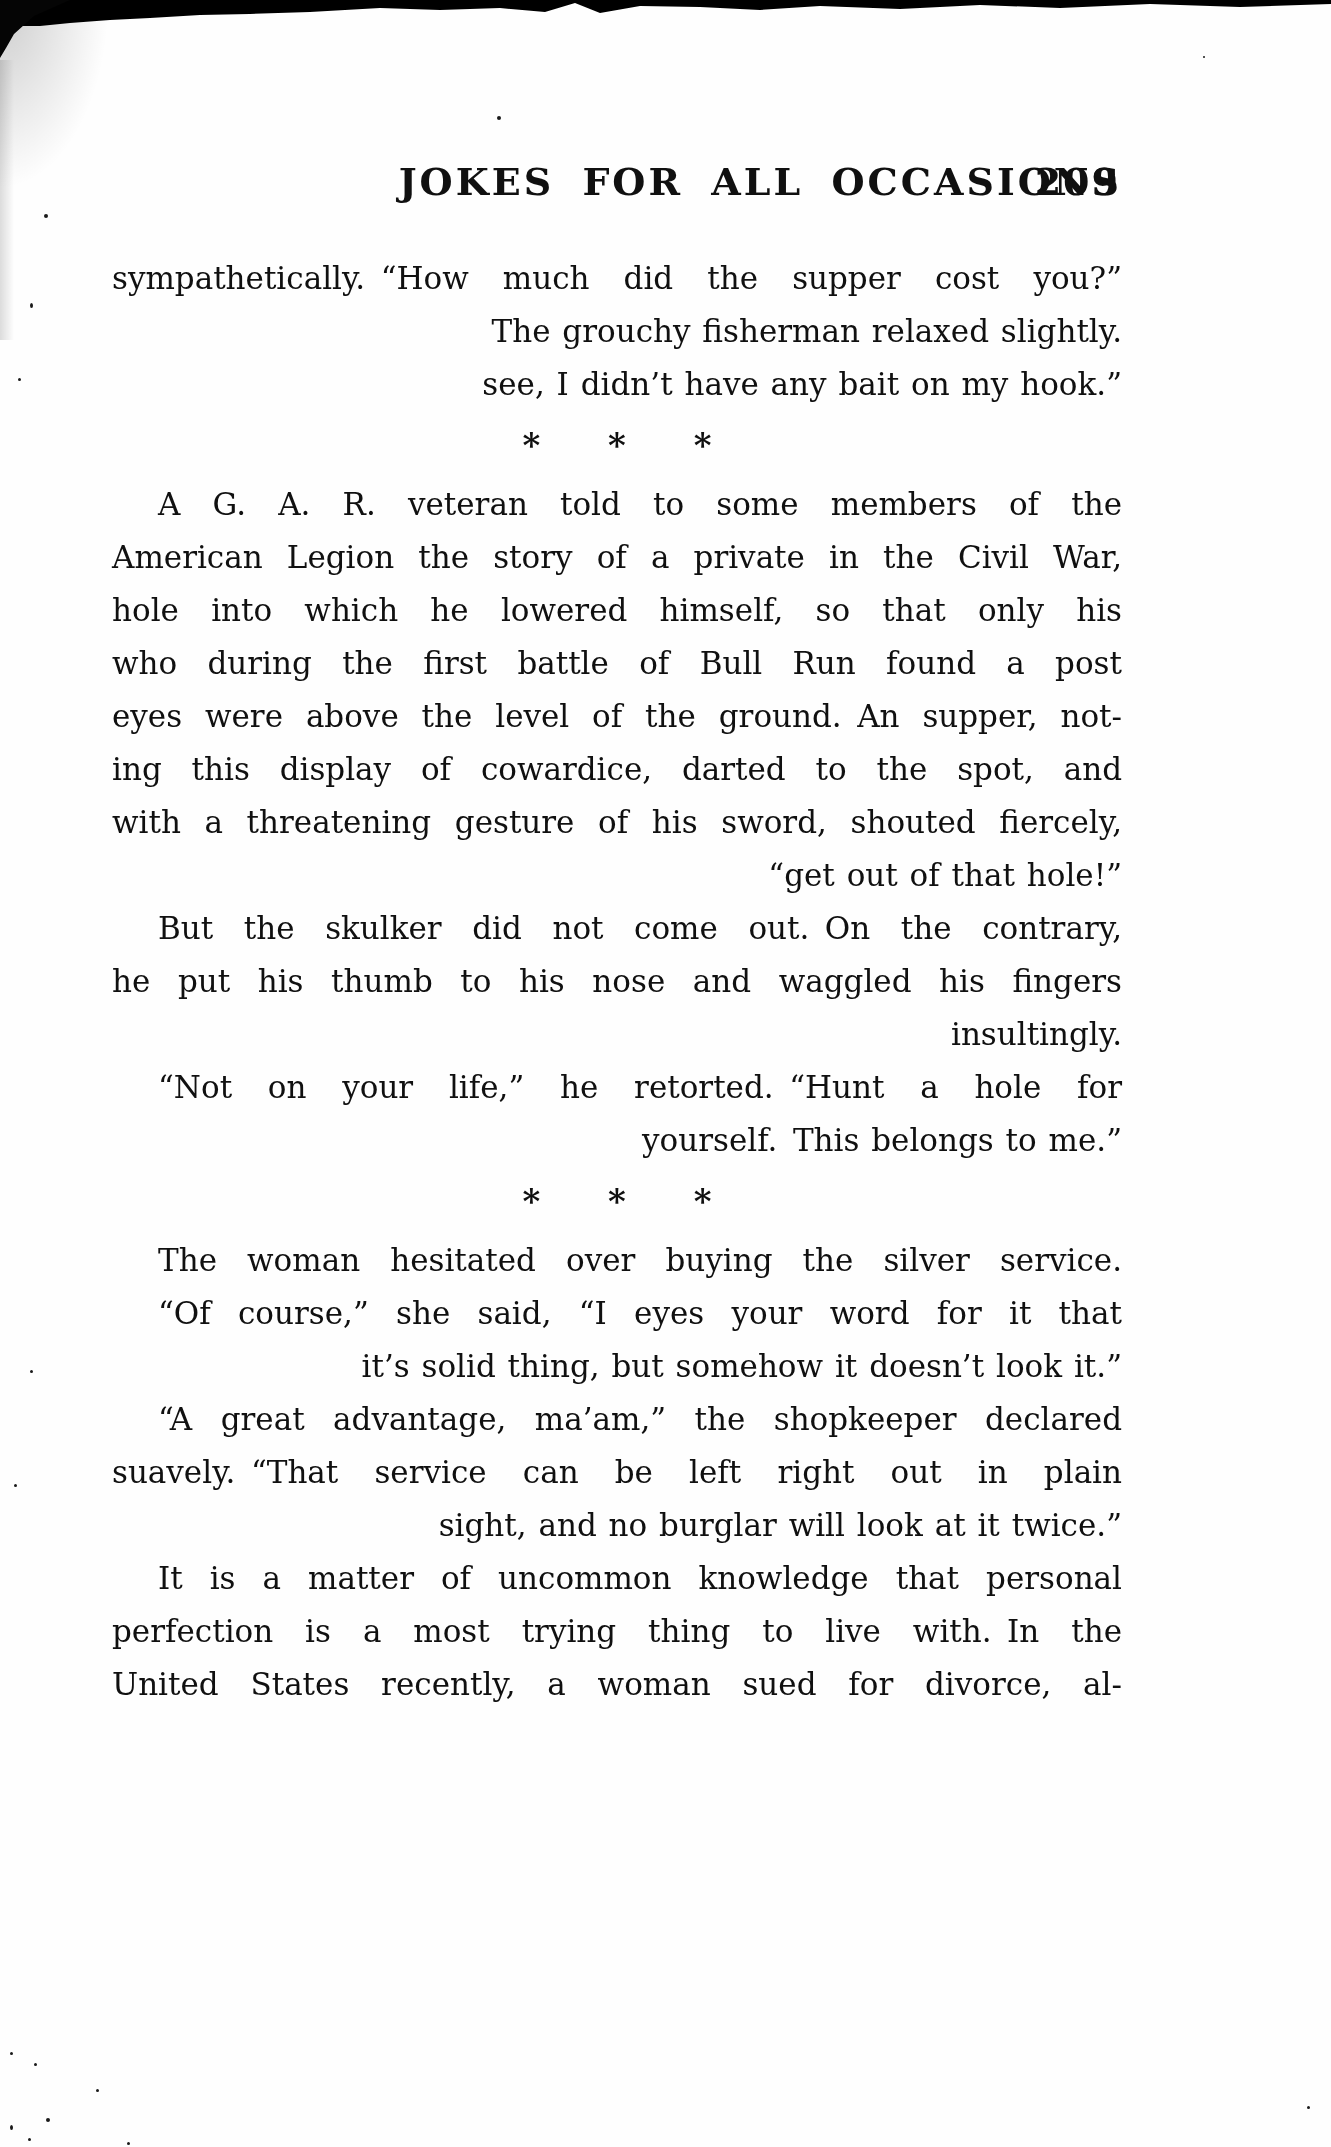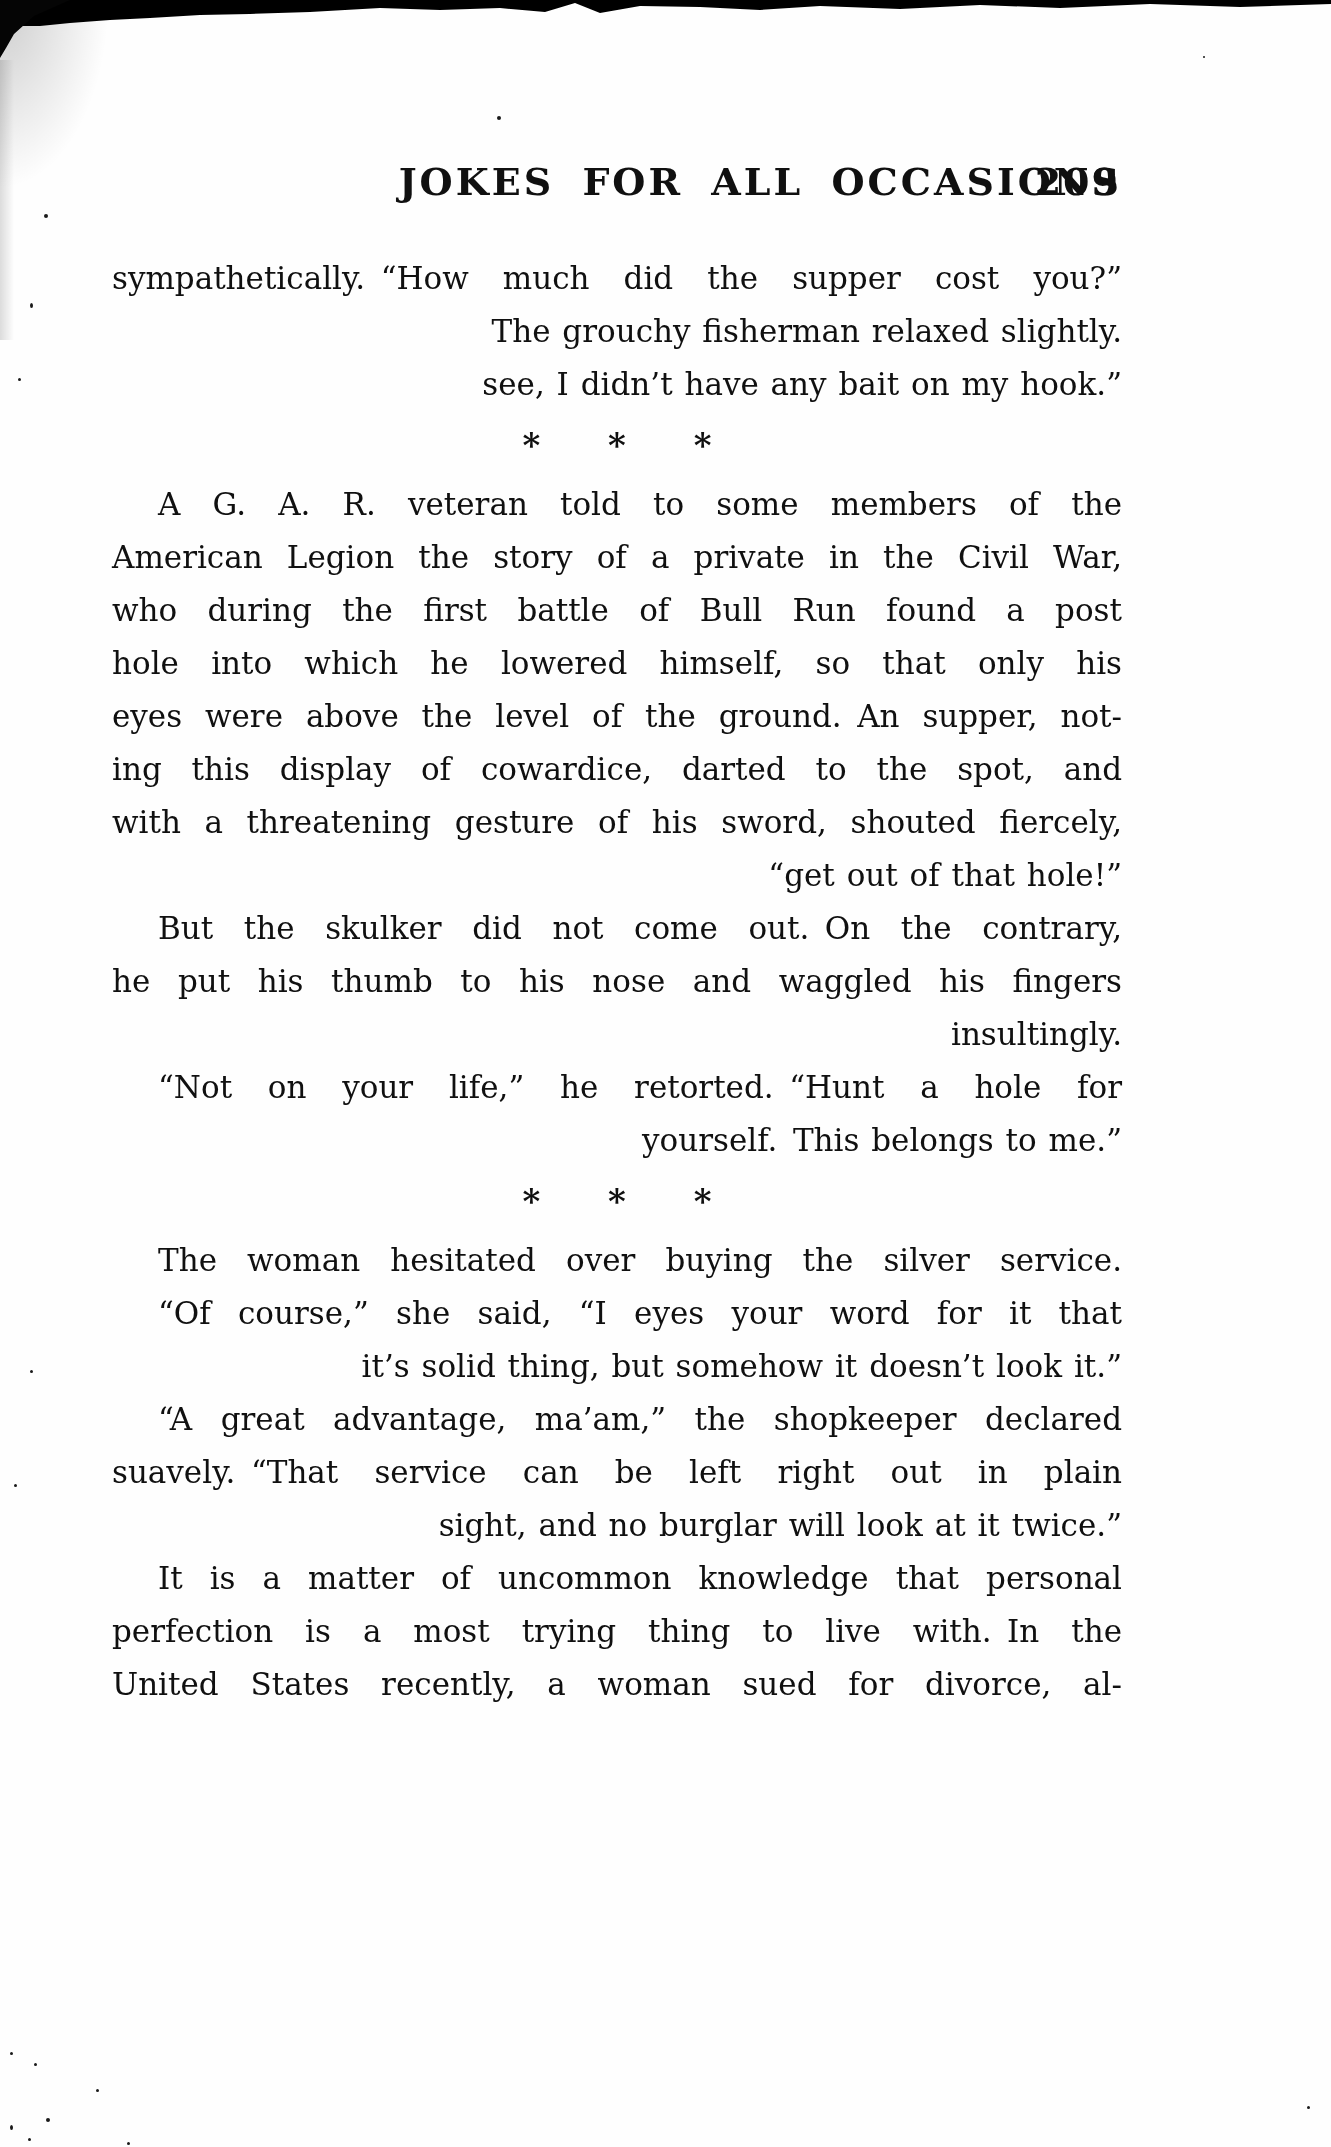--- a/index.html
+++ b/index.html
@@ -88,22 +88,22 @@
     <span class="page-number">209</span>
   </div>
 
   <div class="text-column">
       <div class="line justify">sympathetically. “How much did the supper cost you?”</div>
       <div class="line indent">The grouchy fisherman relaxed slightly.</div>
       <div class="line">see, I didn’t have any bait on my hook.”</div>
       <div class="separator">* * *</div>
       <div class="line indent justify">A G. A. R. veteran told to some members of the</div>
       <div class="line justify">American Legion the story of a private in the Civil War,</div>
+      <div class="line justify">hole into which he lowered himself, so that only his</div>
       <div class="line justify">who during the first battle of Bull Run found a post</div>
-      <div class="line justify">hole into which he lowered himself, so that only his</div>
       <div class="line justify">eyes were above the level of the ground. An supper, not-</div>
       <div class="line justify">ing this display of cowardice, darted to the spot, and</div>
       <div class="line justify">with a threatening gesture of his sword, shouted fiercely,</div>
       <div class="line">“get out of that hole!”</div>
       <div class="line indent justify">But the skulker did not come out. On the contrary,</div>
       <div class="line justify">he put his thumb to his nose and waggled his fingers</div>
       <div class="line">insultingly.</div>
       <div class="line indent justify">“Not on your life,” he retorted. “Hunt a hole for</div>
       <div class="line">yourself. This belongs to me.”</div>
       <div class="separator">* * *</div>

